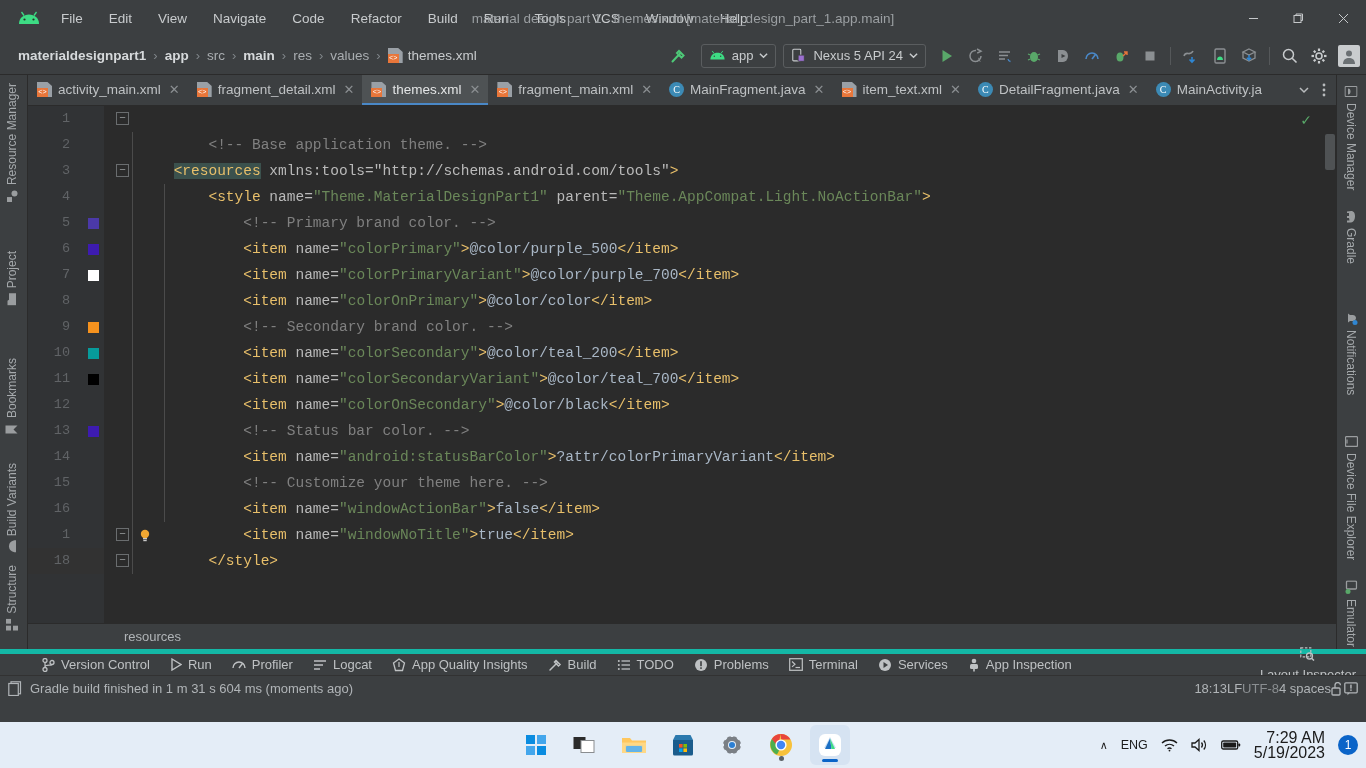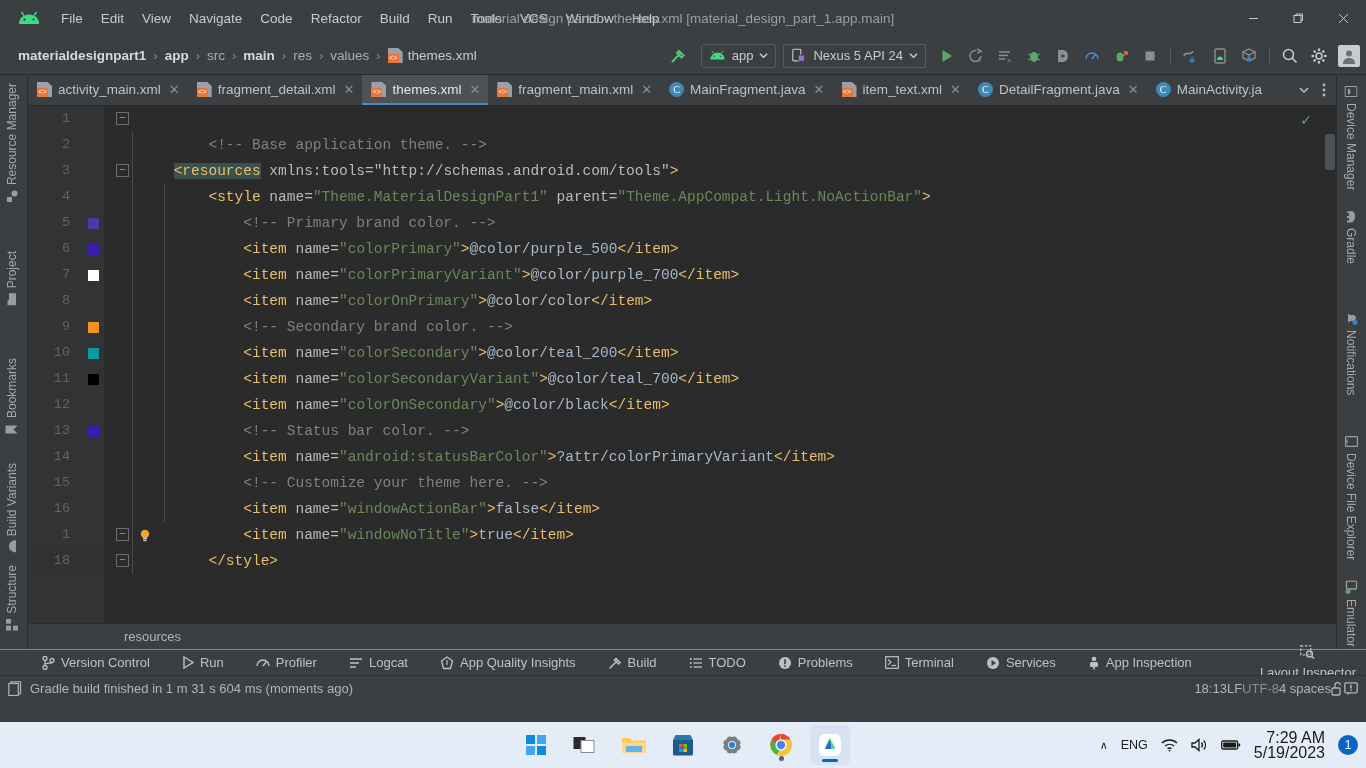--- a/index.html
+++ b/index.html
@@ -13,21 +13,21 @@
   }
   #app { position:relative; width:1366px; height:768px; }
 
   
   .titlebar {
     position:absolute; top:0; left:0; width:1366px; height:37px;
     background:#3c3f41; display:flex; align-items:center;
   }
   .andro-logo { width:30px; height:20px; margin-left:14px; margin-right:8px;
      display:flex; align-items:center; justify-content:center; }
-  .menu { display:flex; align-items:center; gap:0px; }
+  .menu { display:flex; align-items:center; gap:8px; }
   .menu-item {
     padding:3px 9px; color:#c8cbcd; font-size:13.5px; white-space:nowrap;
   }
   .win-title {
     position:absolute; left:0; right:0; text-align:center; font-size:13.5px;
     color:#9b9fa2; pointer-events:none;
   }
   .win-ctrls { position:absolute; right:0; top:0; height:37px; display:flex; }
   .win-btn { width:45px; height:37px; display:flex; align-items:center;
      justify-content:center; color:#c5c8ca; font-size:14px; }
@@ -145,22 +145,22 @@
   .check-ok { position:absolute; top:6px; right:24px; color:#59a869; font-size:14px; }
   .status-breadcrumb {
     position:absolute; left:28px; right:30px; height:26px; background:#3c3f41;
     display:flex; align-items:center; padding-left:96px; font-size:13px; color:#b0b4b7;
     border-top:1px solid #2b2b2b;
   }
 
   
   .toolbar-bottom {
     position:absolute; left:0; right:0; height:26px; background:#3c3f41;
-    display:flex; align-items:center; padding-left:32px; gap:12px;
-    border-top:1px solid #14b8a6;
+    display:flex; align-items:center; padding-left:32px; gap:0px;
+    border-top:5px solid #14b8a6;
   }
   .btw {
     display:flex; align-items:center; gap:6px; padding:3px 10px; font-size:13px;
     color:#bec1c3; white-space:nowrap;
   }
 
   
   .statusbar {
     position:absolute; left:0; right:0; height:26px; background:#3c3f41;
     display:flex; align-items:center; padding:0 8px; font-size:13px; color:#b0b4b7;

